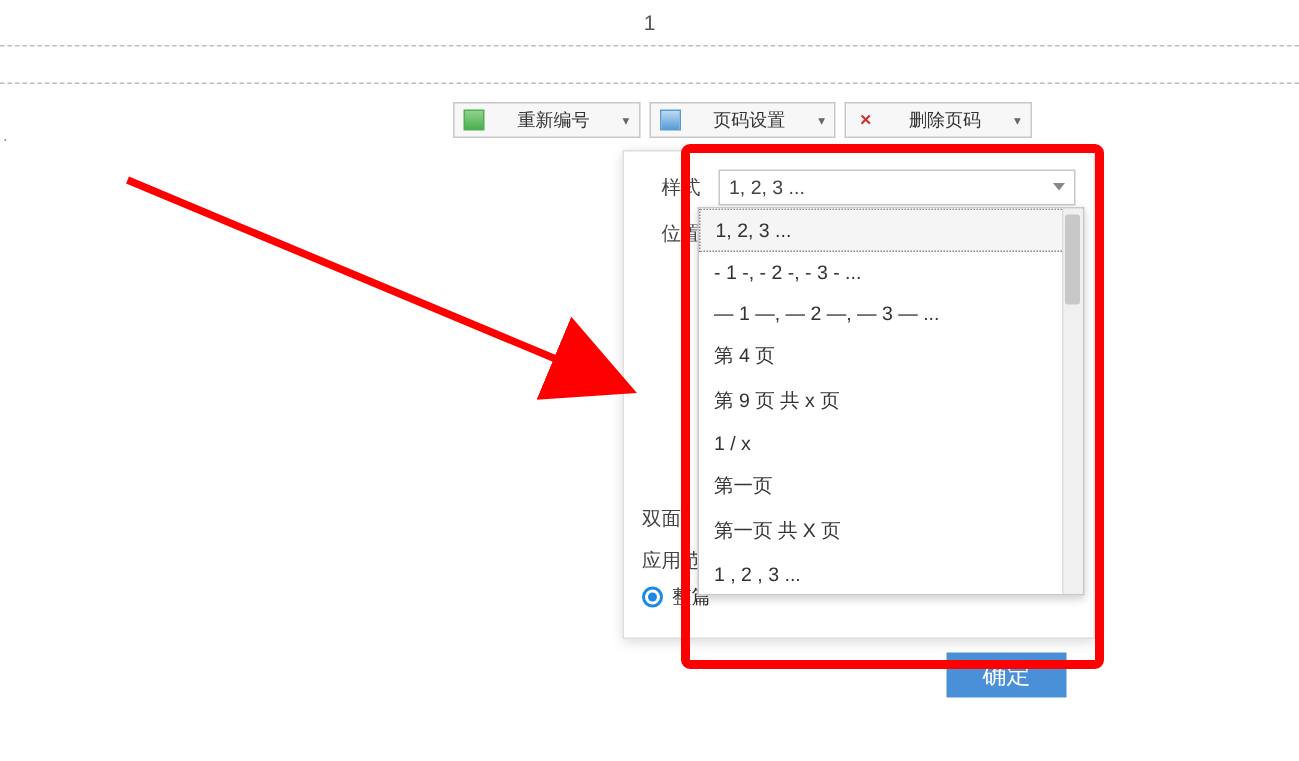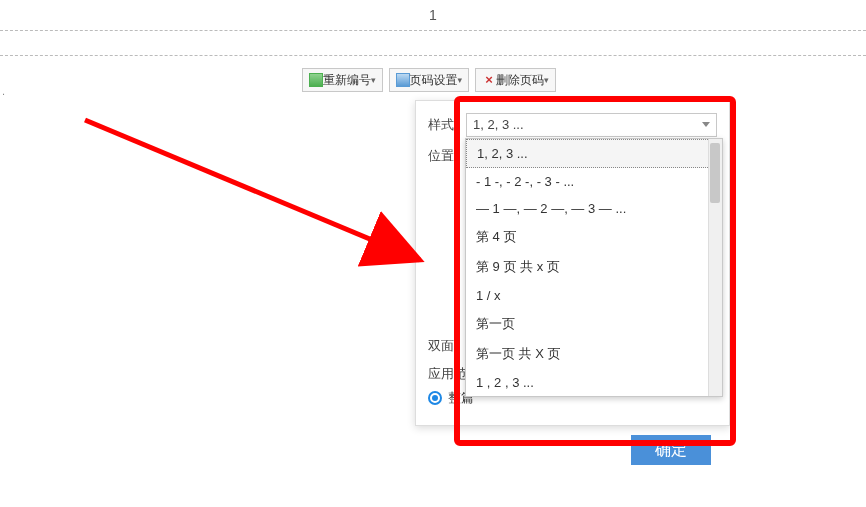--- a/index.html
+++ b/index.html
@@ -43,21 +43,21 @@
   .toolbar {
     position: absolute;
     top: 68px;
     left: 302px;
     display: flex;
     gap: 6px;
   }
   .tbtn {
     display: inline-flex;
     align-items: center;
-    gap: 0;
+    gap: 22px;
     border: 1px solid #c8c8c8;
     background: #f7f7f7;
     padding: 2px 6px;
     height: 24px;
     font-size: 12px;
     color: #333;
     cursor: pointer;
     user-select: none;
   }
   .tbtn .caret {
@@ -76,21 +76,21 @@
   .panel {
     position: absolute;
     top: 100px;
     left: 415px;
     width: 315px;
     background: #fff;
     border: 1px solid #ddd;
     box-shadow: 0 2px 8px rgba(0,0,0,.15);
     padding: 12px 12px 0 12px;
   }
-  .row { display:flex; align-items:center; margin-bottom:10px; }
+  .row { display:flex; align-items:center; margin-bottom:10px;margin-left:13px; }
   .lbl { width: 38px; color:#444; }
 
   .style-box {
     flex: 1;
     border: 1px solid #c8c8c8;
     height: 24px;
     line-height: 22px;
     padding: 0 20px 0 6px;
     position: relative;
     background: #fff;

